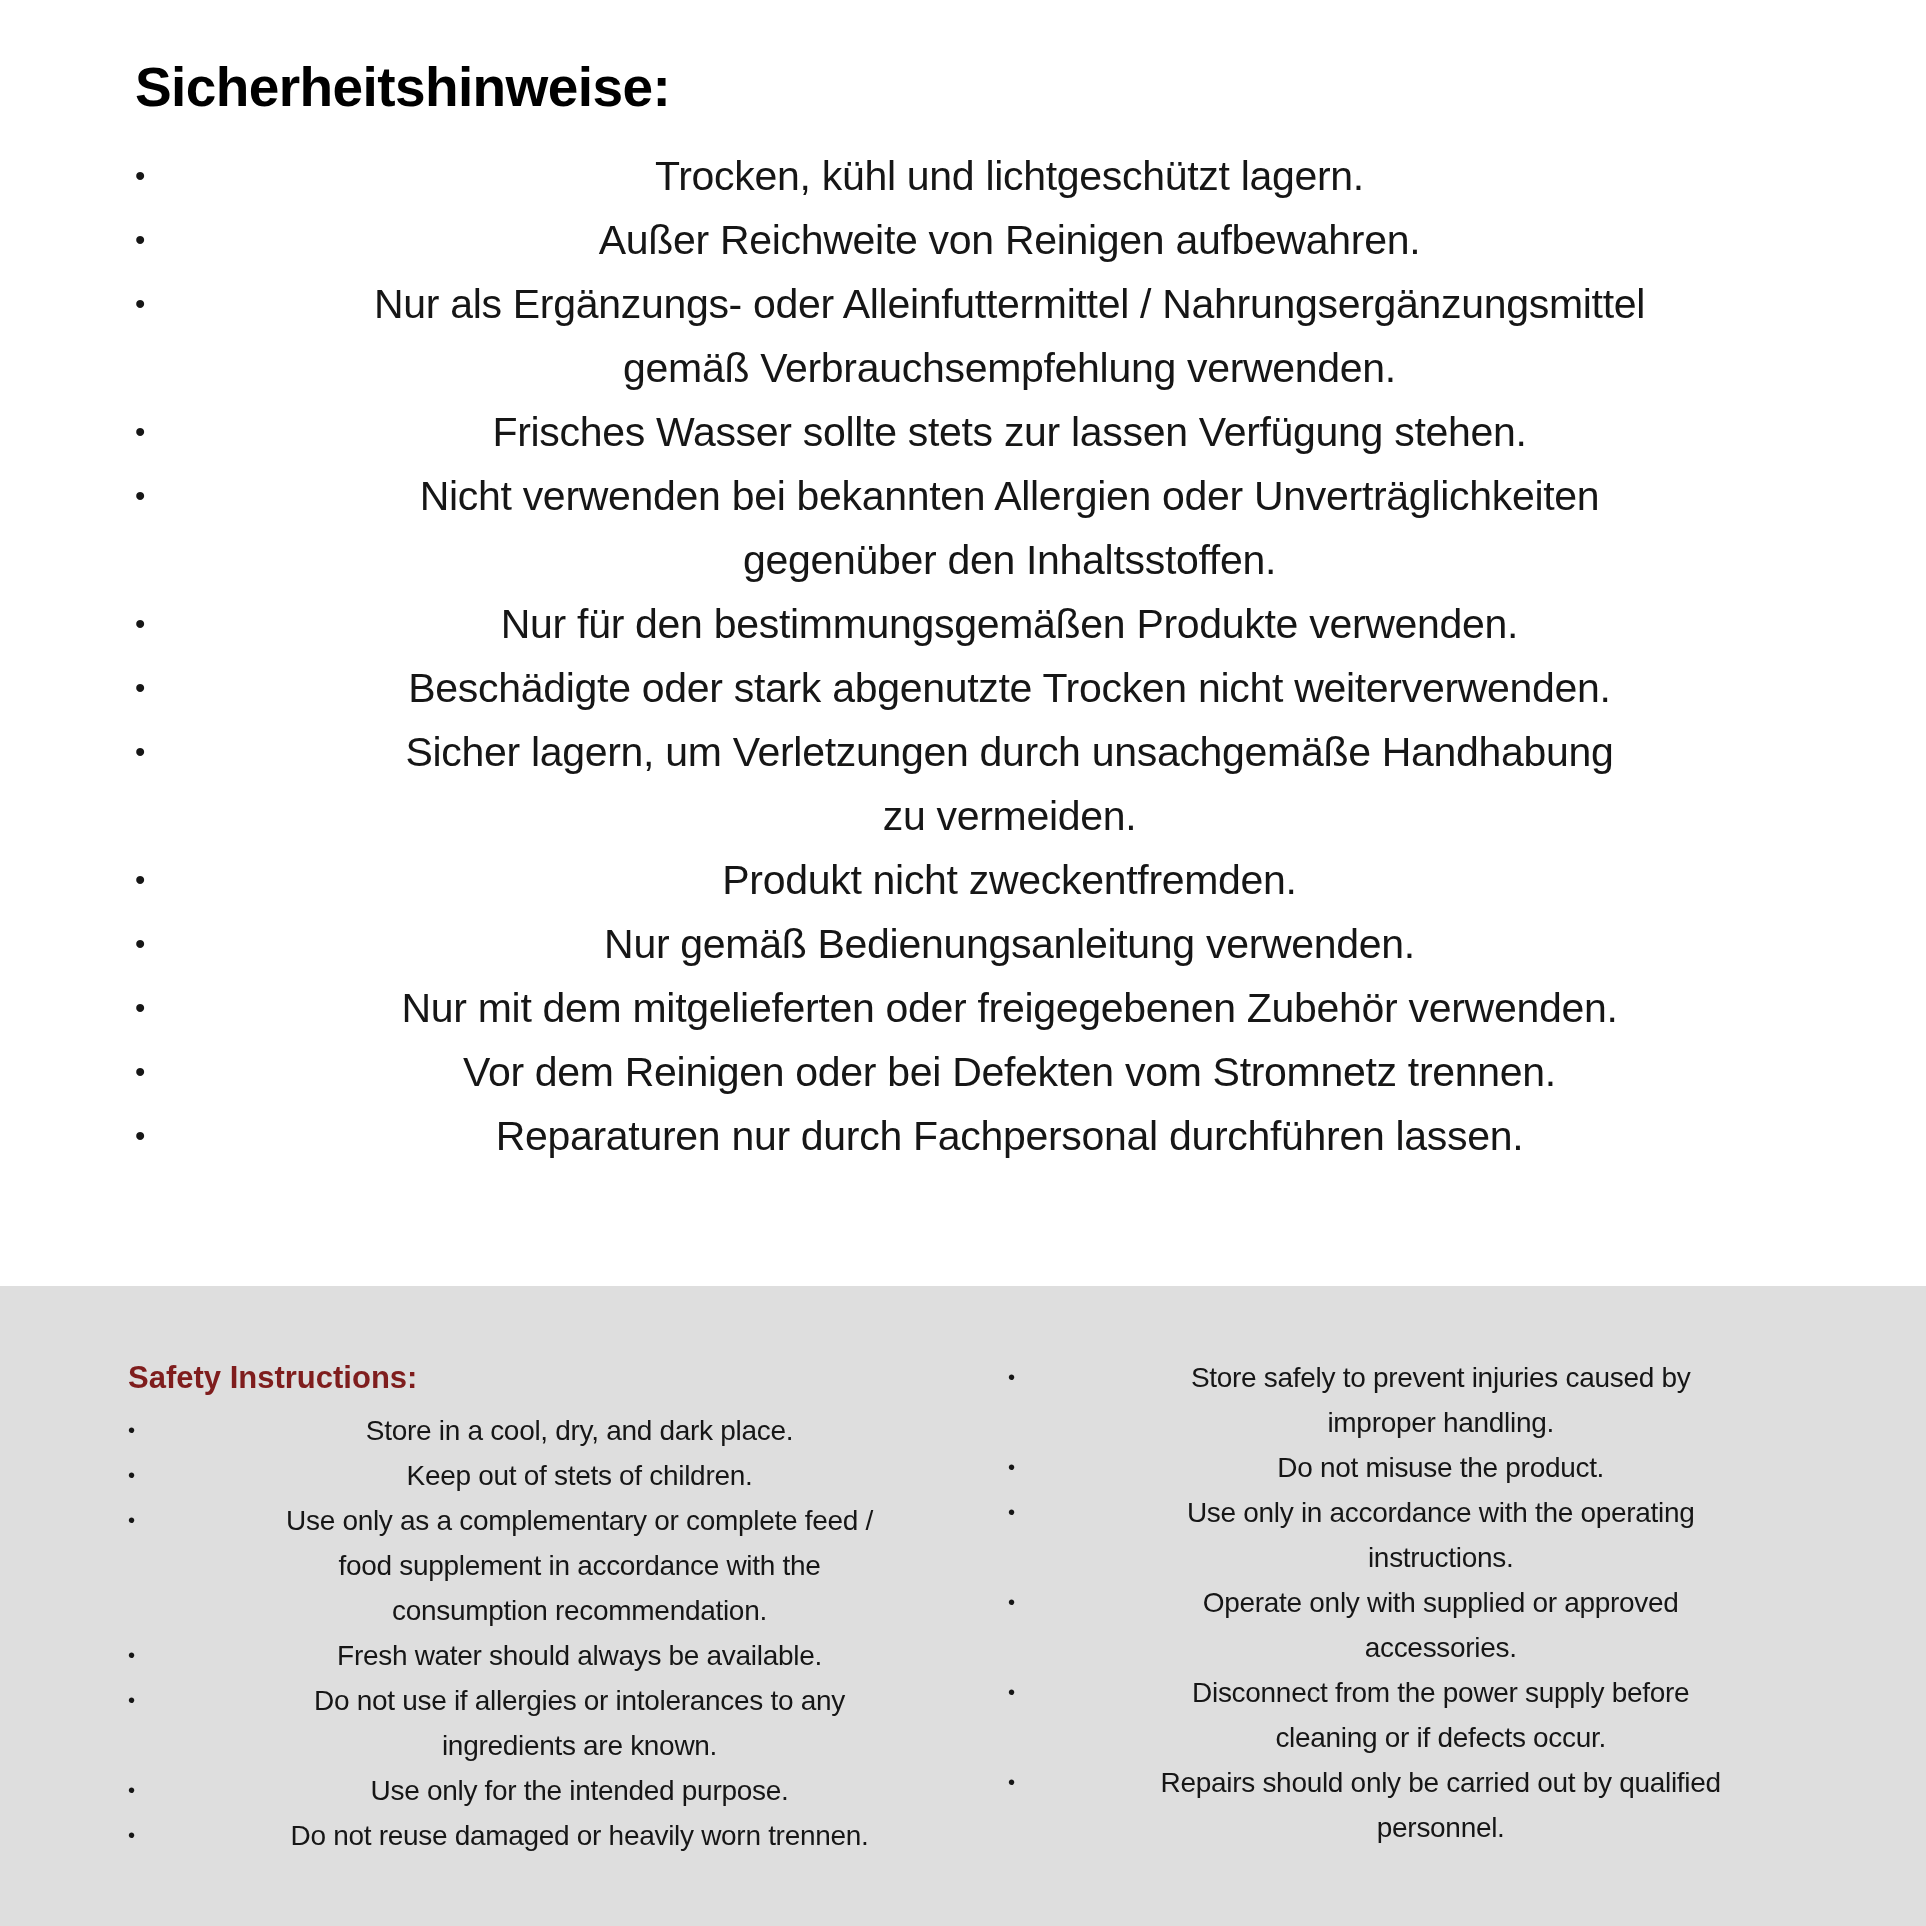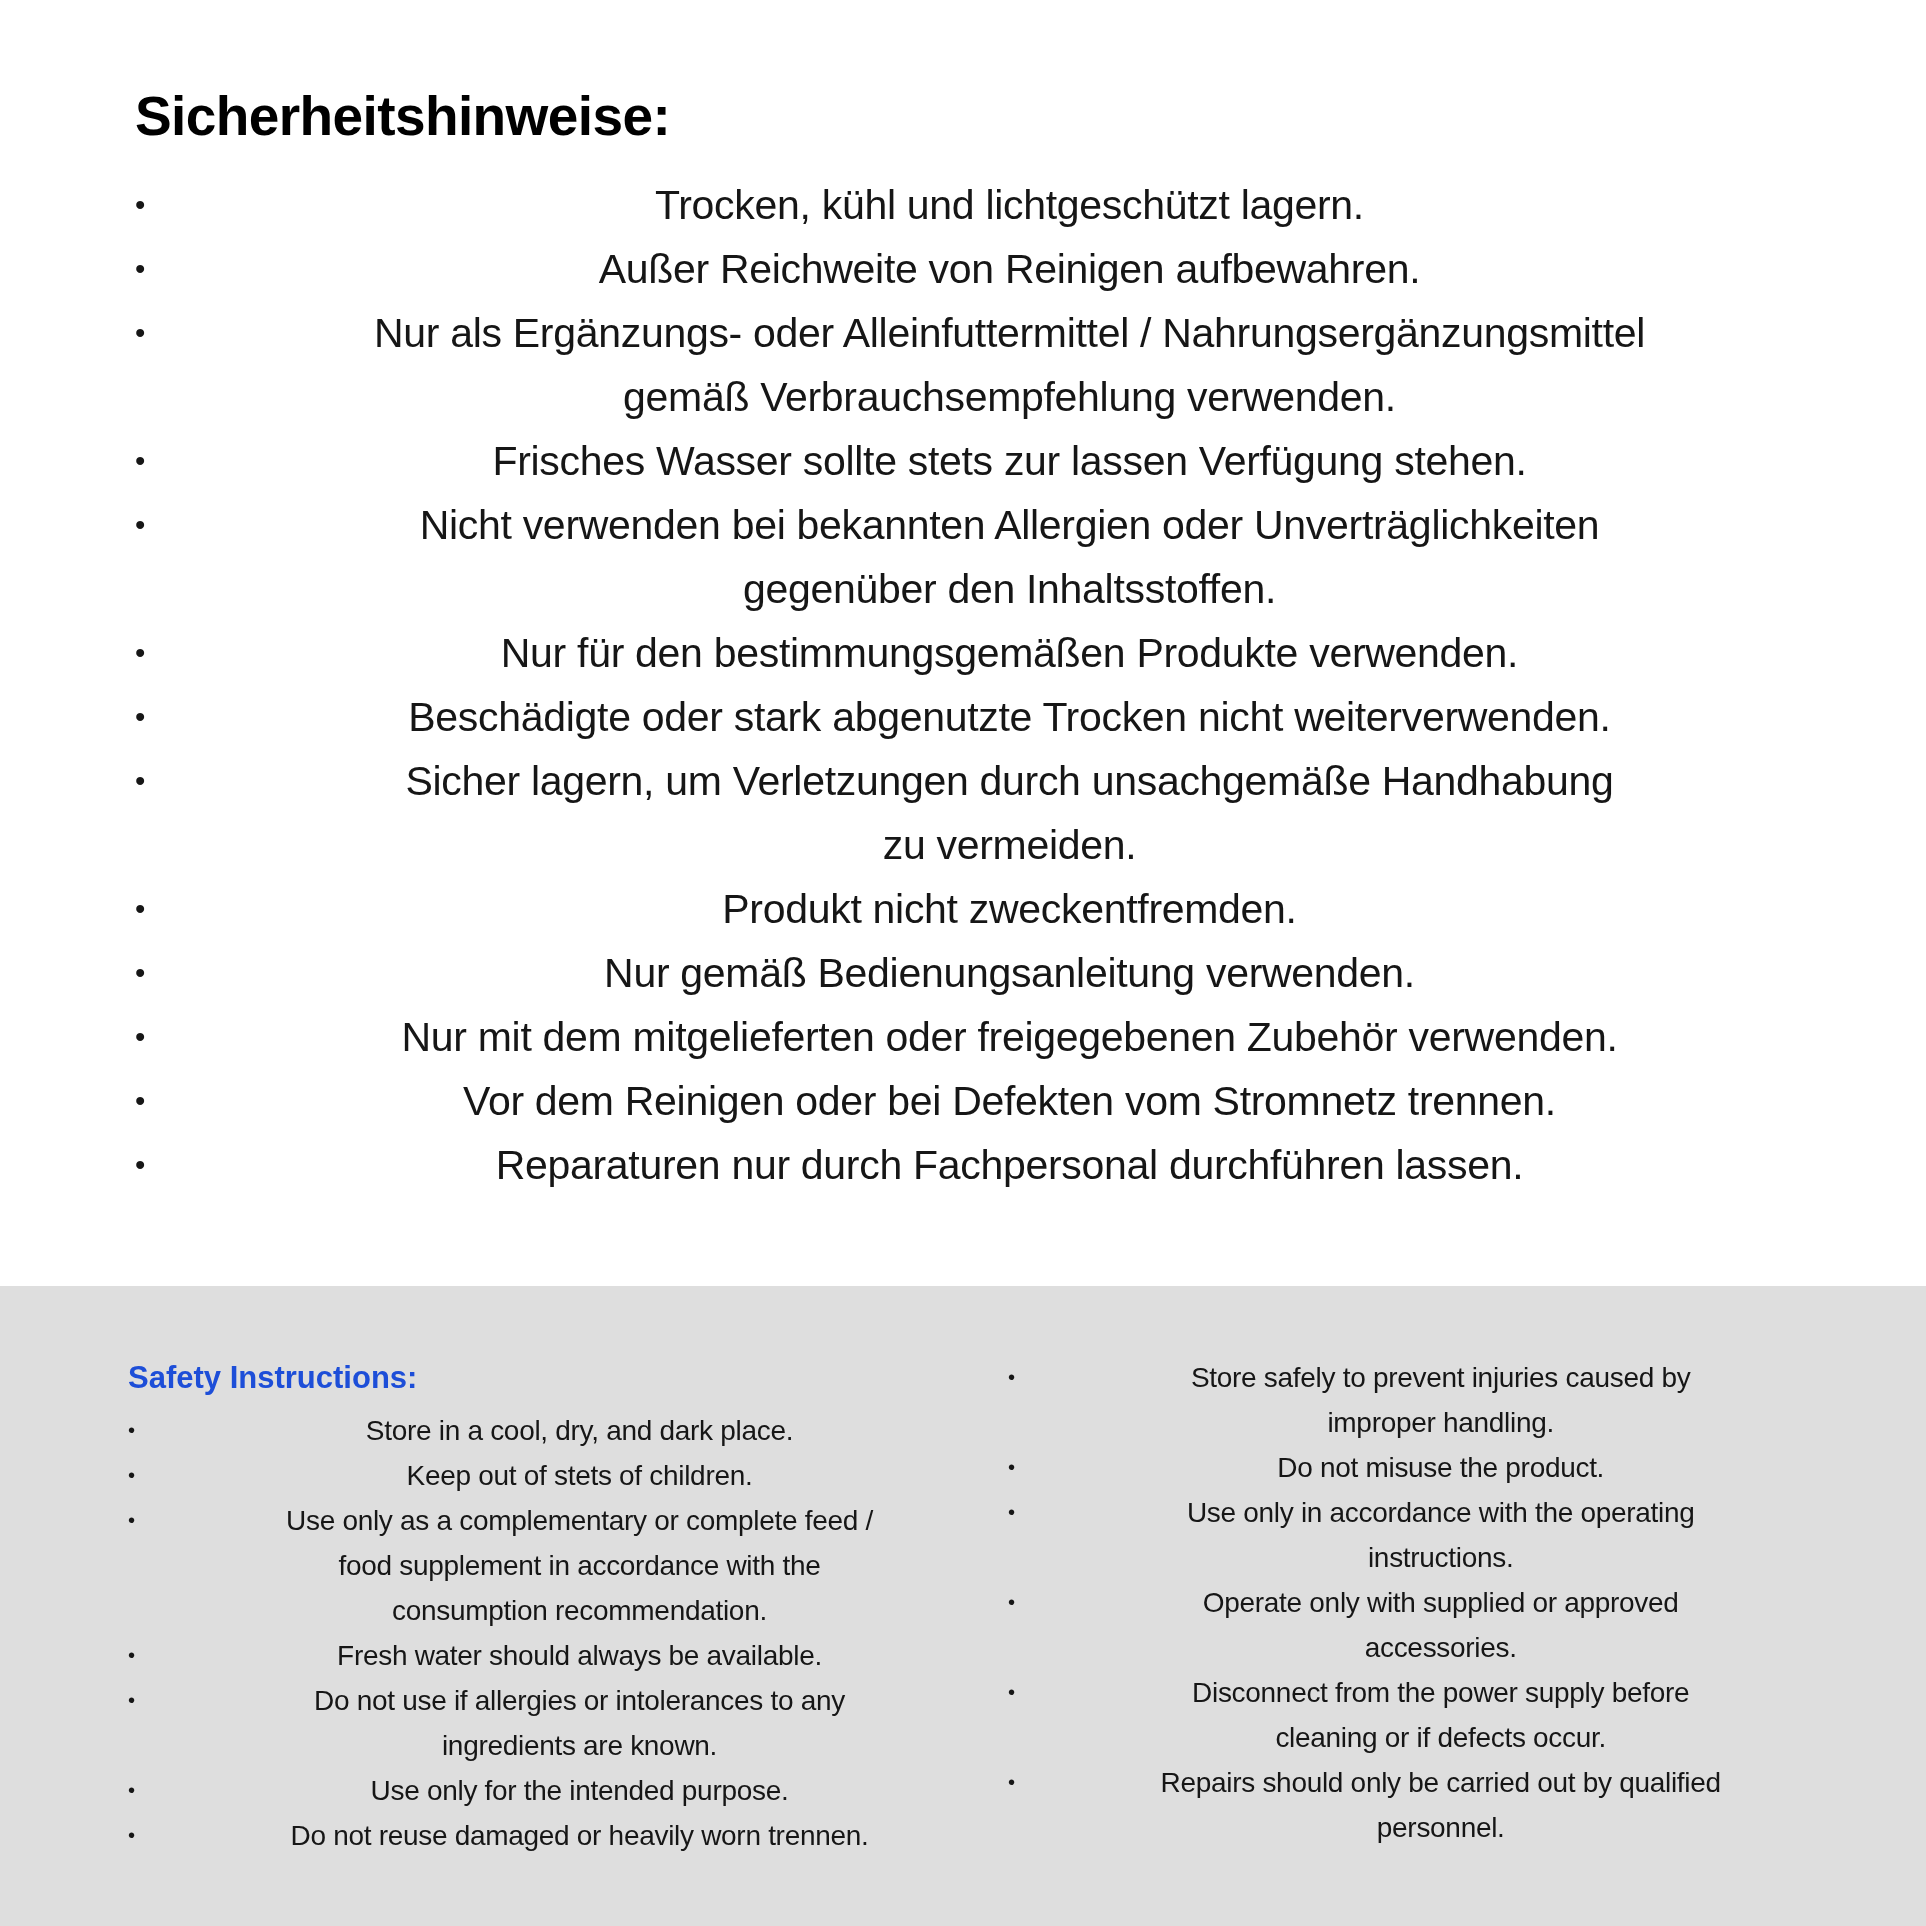--- a/index.html
+++ b/index.html
@@ -11,21 +11,21 @@
     height: 1926px;
     position: relative;
     background: #ffffff;
     font-family: "Liberation Sans", sans-serif;
     color: #161616;
     overflow: hidden;
   }
 
   
   .de-section {
-    padding: 85px 77px 0 135px;
+    padding: 56px 77px 0 135px;
   }
   .de-heading {
     margin: 0 0 24.4px 0;
     font-size: 55px;
     line-height: 1.15;
     font-weight: 700;
     color: #000000;
     letter-spacing: -0.6px;
   }
   ul.bullet-list {
@@ -71,21 +71,21 @@
     flex: 0 0 880px;
   }
   .en-col-right {
     flex: 1 1 auto;
   }
   .en-heading {
     margin: 0 0 7.7px 0;
     font-size: 31px;
     line-height: 45px;
     font-weight: 700;
-    color: #1d4ed8;
+    color: #7f1d1d;
   }
   .en-list {
     font-size: 28px;
     line-height: 45px;
     letter-spacing: -0.3px;
   }
   .en-list-left {
     padding-left: 23px;
   }
   .en-list-left .li-bullet { flex: 0 0 23px; }

